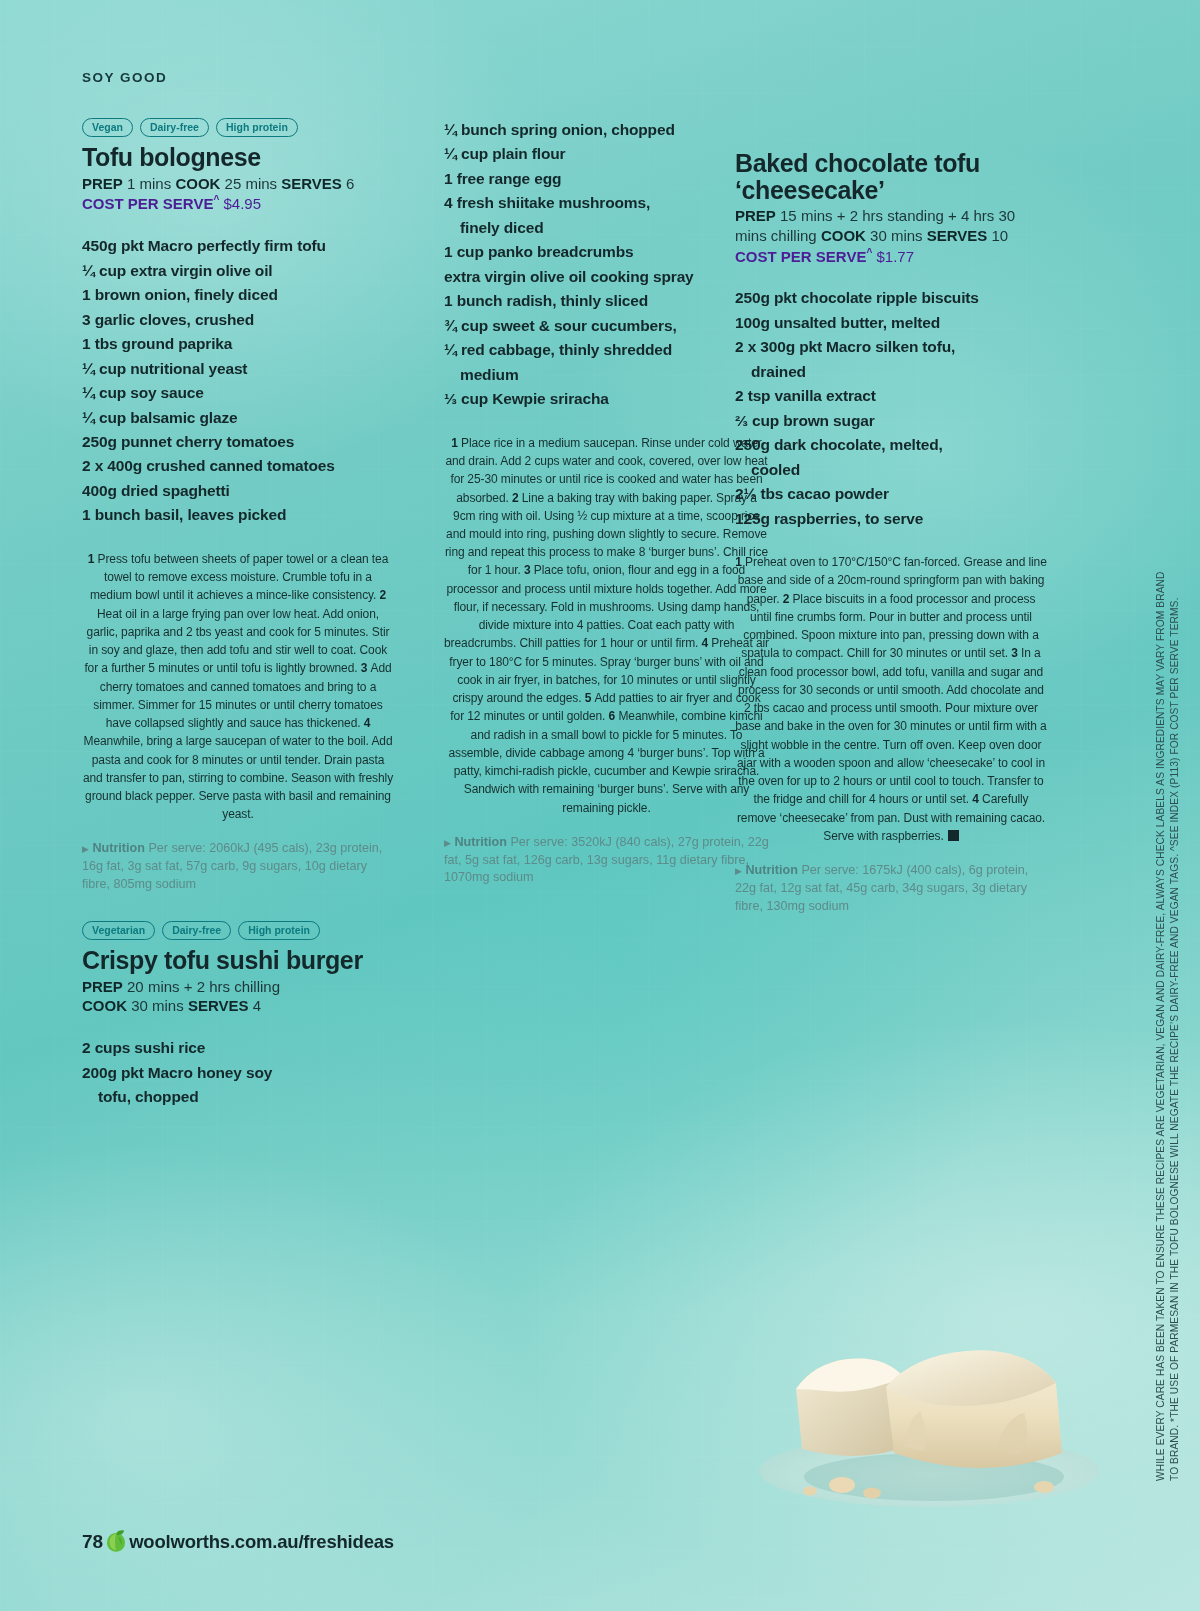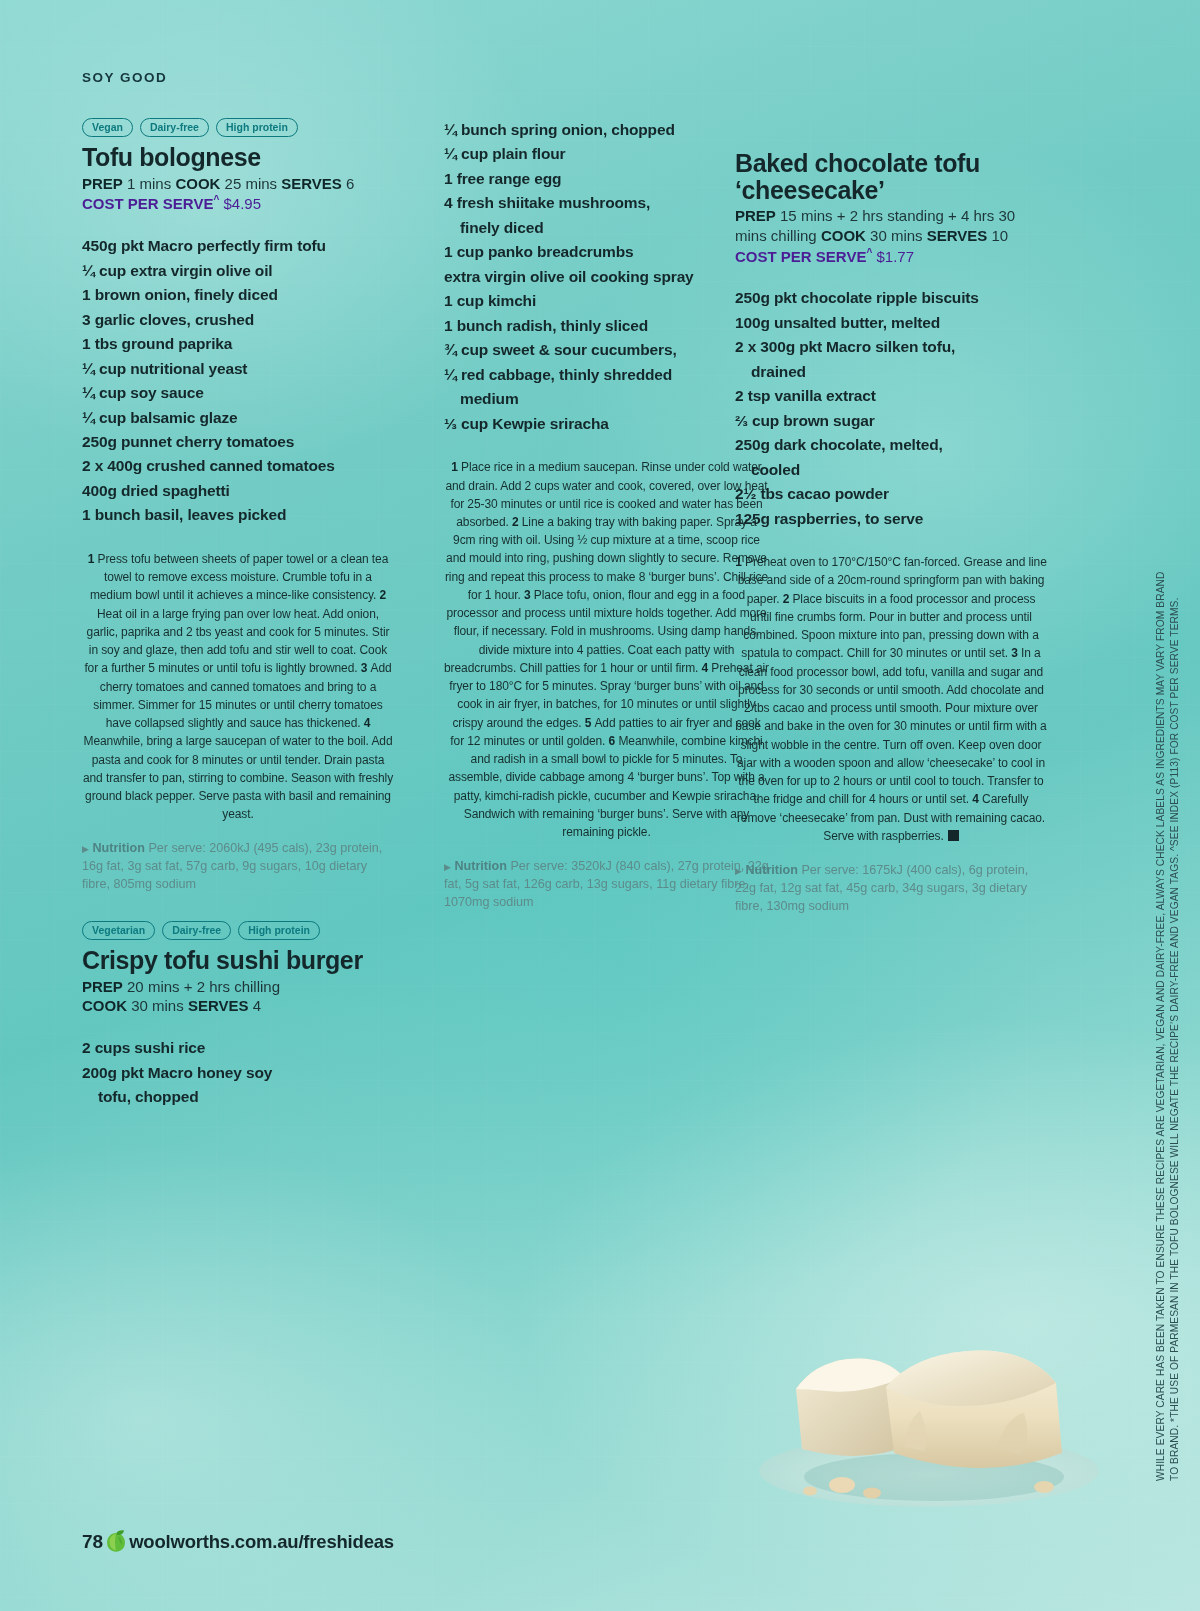--- a/index.html
+++ b/index.html
@@ -280,21 +280,20 @@
   <div class="col col-2">
     <div class="recipe">
       <div class="ingredients" style="margin-top:0">
           <div class="">¼ bunch spring onion, chopped</div>
           <div class="">¼ cup plain flour</div>
           <div class="">1 free range egg</div>
           <div class="">4 fresh shiitake mushrooms,</div>
           <div class="ing-cont">finely diced</div>
           <div class="">1 cup panko breadcrumbs</div>
           <div class="">extra virgin olive oil cooking spray</div>
-          <div class="">1 cup kimchi</div>
           <div class="">1 bunch radish, thinly sliced</div>
           <div class="">¾ cup sweet &amp; sour cucumbers,</div>
           <div class="">¼ red cabbage, thinly shredded</div>
           <div class="ing-cont">medium</div>
           <div class="">⅓ cup Kewpie sriracha</div>
         </div>
 
       <div class="method">
           <div><span class="num">1 </span><span>Place rice in a medium saucepan. Rinse under cold water and drain. Add 2 cups water and cook, covered, over low heat for 25-30 minutes or until rice is cooked and water has been absorbed. </span><span class="num">2 </span><span>Line a baking tray with baking paper. Spray a 9cm ring with oil. Using ½ cup mixture at a time, scoop rice and mould into ring, pushing down slightly to secure. Remove ring and repeat this process to make 8 ‘burger buns’. Chill rice for 1 hour. </span><span class="num">3 </span><span>Place tofu, onion, flour and egg in a food processor and process until mixture holds together. Add more flour, if necessary. Fold in mushrooms. Using damp hands, divide mixture into 4 patties. Coat each patty with breadcrumbs. Chill patties for 1 hour or until firm. </span><span class="num">4 </span><span>Preheat air fryer to 180°C for 5 minutes. Spray ‘burger buns’ with oil and cook in air fryer, in batches, for 10 minutes or until slightly crispy around the edges. </span><span class="num">5 </span><span>Add patties to air fryer and cook for 12 minutes or until golden. </span><span class="num">6 </span><span>Meanwhile, combine kimchi and radish in a small bowl to pickle for 5 minutes. To assemble, divide cabbage among 4 ‘burger buns’. Top with a patty, kimchi-radish pickle, cucumber and Kewpie sriracha. Sandwich with remaining ‘burger buns’. Serve with any remaining pickle.</span></div>
         </div>

